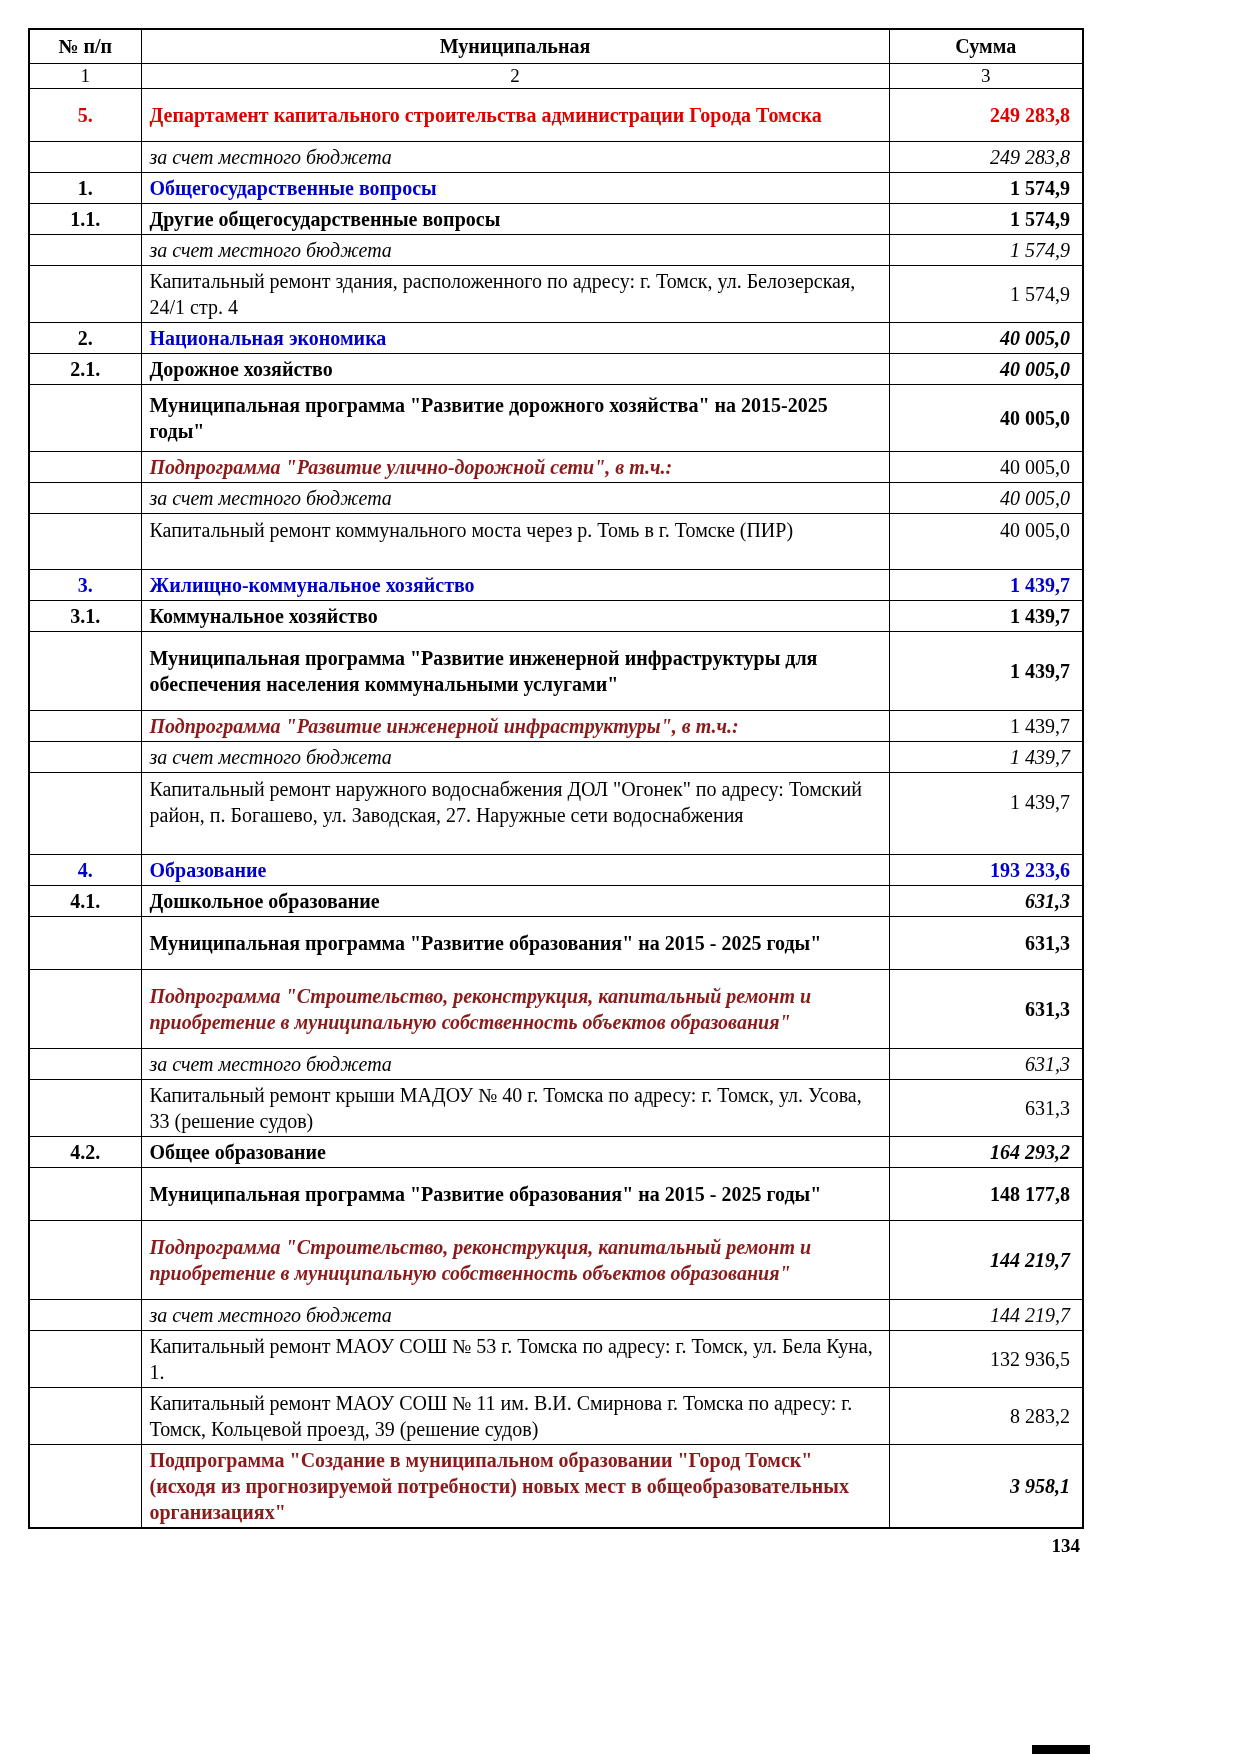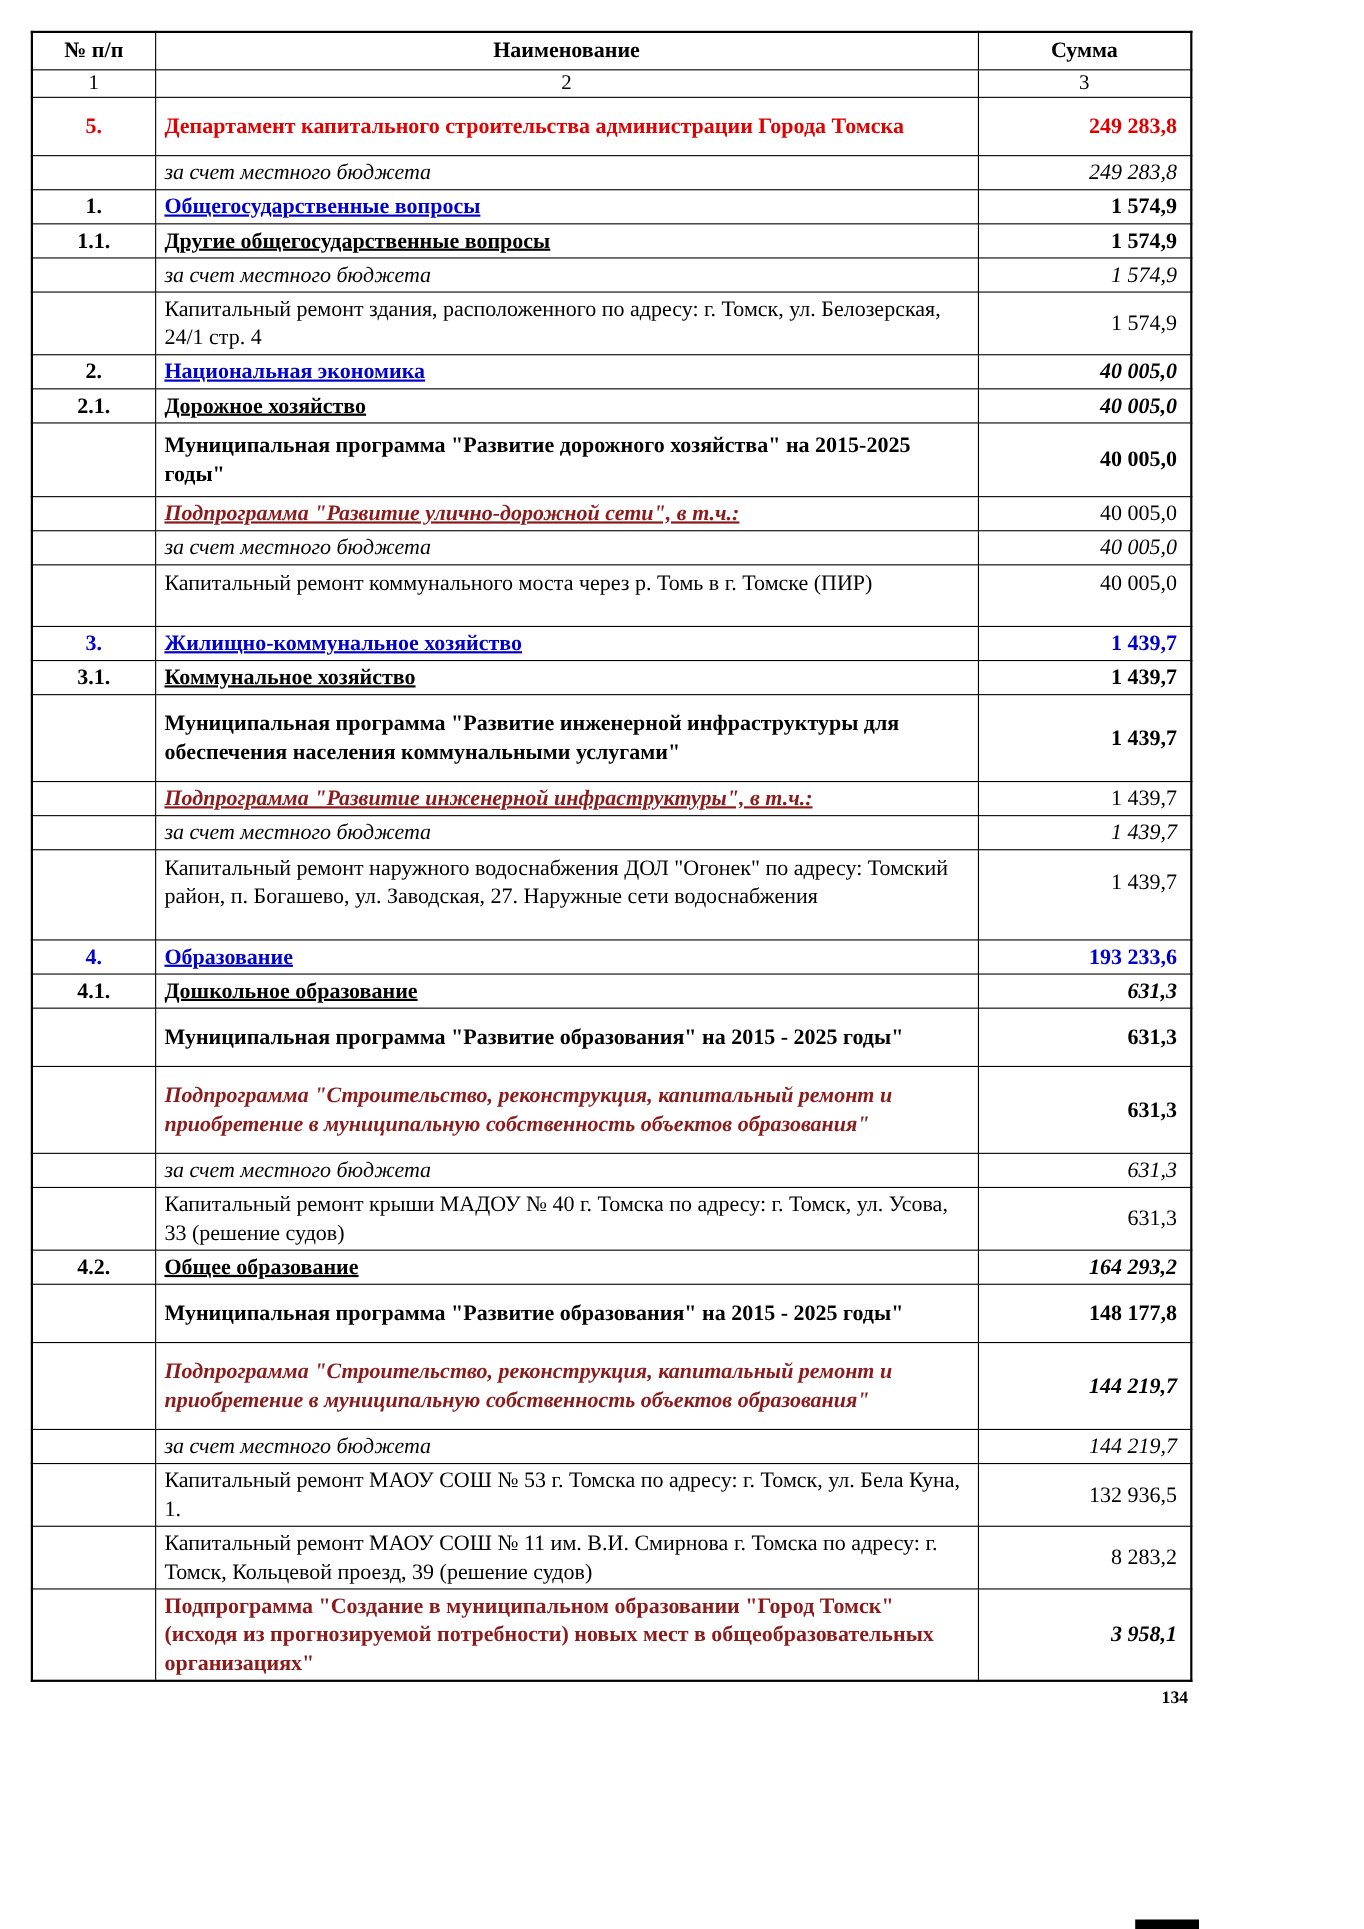--- a/index.html
+++ b/index.html
@@ -42,48 +42,48 @@
     font-size:20px;padding:2px 12px 2px 4px;
   }
   
   tr.sp td{padding-top:13px;padding-bottom:13px;}
   tr.md td{padding-top:7px;padding-bottom:7px;}
   tr.vt td{padding-top:3px;padding-bottom:26px;}
   tr.vt .c-name{vertical-align:top;}
   
   .b{font-weight:bold;}
   .i{font-style:italic;}
-  .u{text-decoration:underline;}
+  .u{}
   .red{color:var(--red);}
   .blue{color:var(--blue);}
   .maroon{color:var(--maroon);}
   .pageno{
     width:1054px;text-align:right;
-    font-size:16px;font-weight:bold;
+    font-size:19px;font-weight:bold;
     margin-top:6px;padding-right:2px;
   }
   .artifact{
     position:absolute;bottom:0;left:1032px;
     width:58px;height:9px;background:#000;
   }
 </style>
 </head>
 <body>
 
 <div class="page">
   <table class="budget">
     <colgroup>
       <col style="width:112px">
       <col style="width:748px">
       <col style="width:194px">
     </colgroup>
     <thead>
       <tr>
         <th class="hdr">№ п/п</th>
-        <th class="hdr">Наименование</th>
+        <th class="hdr">Муниципальная</th>
         <th class="hdr">Сумма</th>
       </tr>
       <tr>
         <td class="idx">1</td>
         <td class="idx">2</td>
         <td class="idx">3</td>
       </tr>
     </thead>
     <tbody>
         <tr class="sp">

